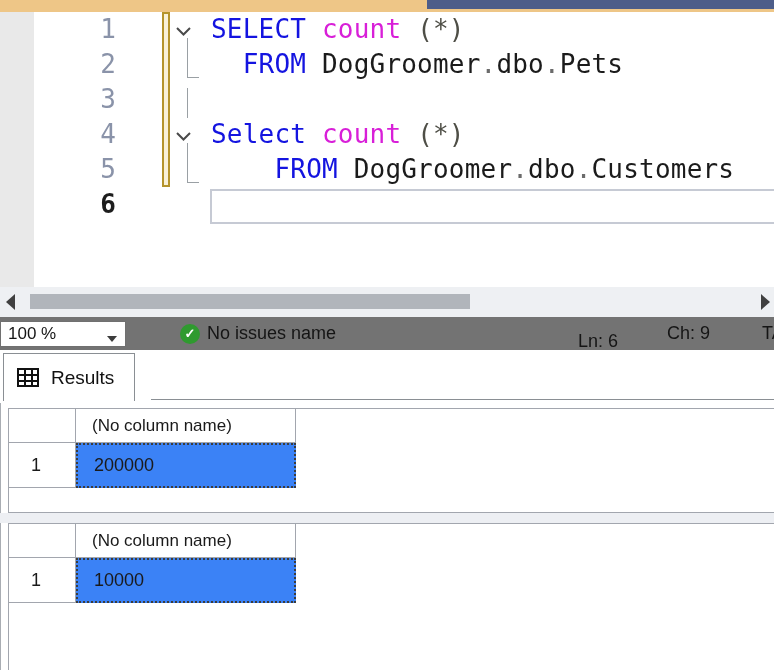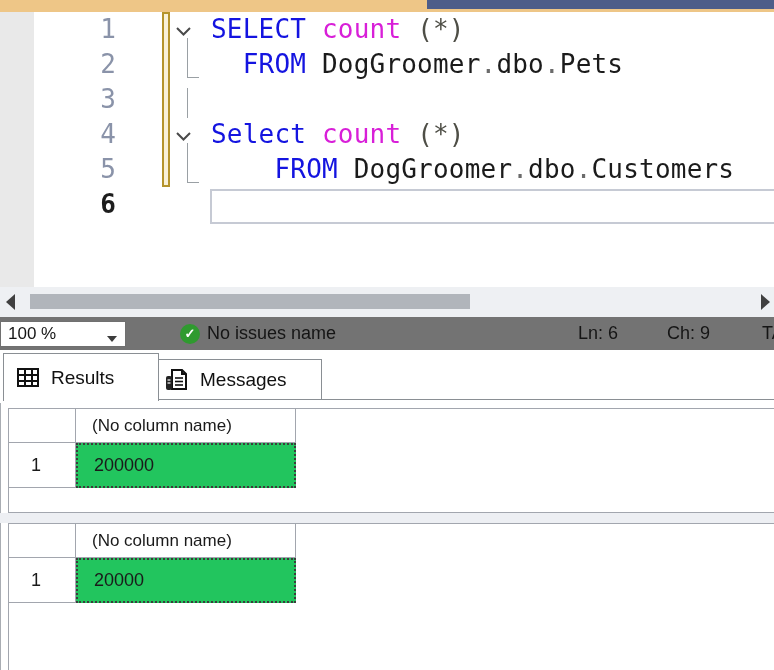--- a/index.html
+++ b/index.html
@@ -31,43 +31,43 @@
   
   .statusbar{position:absolute;left:0;top:317px;width:774px;height:33px;background:#737373;
       font-size:18px;color:#151515;}
   .zoombox{position:absolute;left:0;top:4px;width:126px;height:26px;box-sizing:border-box;
       border:1px solid #707070;background:#fff;line-height:24px;padding-left:7px;font-size:17px;}
   .zoomarrow{position:absolute;left:106px;top:14px;width:0;height:0;
       border-left:5px solid transparent;border-right:5px solid transparent;border-top:6px solid #3c3c3c;}
   .okicon{position:absolute;left:180px;top:7px;width:20px;height:20px;border-radius:50%;
       background:#2f9a2f;color:#fff;font-size:13px;font-weight:bold;text-align:center;line-height:20px;}
   .issues{position:absolute;left:207px;top:0;line-height:33px;}
-  .ln-ind{position:absolute;left:578px;top:0;line-height:33px;}
+  .ln-ind{position:absolute;left:578px;top:8px;line-height:33px;}
   .ch-ind{position:absolute;left:667px;top:0;line-height:33px;}
   .ta-ind{position:absolute;left:762px;top:0;line-height:33px;}
   
   .results{position:absolute;left:0;top:350px;width:774px;height:320px;background:#fff;}
   .pane-left-border{position:absolute;left:0;top:53px;width:1px;height:267px;background:#a9adb3;}
   .tab{position:absolute;box-sizing:border-box;background:#fff;border:1px solid #8a8f94;
        display:flex;align-items:center;font-size:19px;color:#111;}
-  .tab.active{left:3px;top:3px;width:156px;height:48px;border-bottom:none;z-index:2;}
+  .tab.active{left:3px;top:3px;width:132px;height:48px;border-bottom:none;z-index:2;}
   .tab.inactive{left:151px;top:9px;width:171px;height:41px;}
   .tab .icon{margin:0 12px 0 13px;display:inline-flex;}
   .tab-baseline{position:absolute;left:151px;top:49px;width:623px;height:1px;background:#8a8f94;}
   .grid{position:absolute;left:8px;width:766px;box-sizing:border-box;background:#fff;
         border-left:1px solid #a2a6ae;border-top:1px solid #a2a6ae;font-size:17px;color:#1a1a1a;}
   .grid.g1{top:58px;height:105px;border-bottom:1px solid #a2a6ae;}
   .grid.g2{top:173px;height:147px;}
   .grow{display:flex;}
   .gcell{box-sizing:border-box;border-right:1px solid #a2a6ae;border-bottom:1px solid #a2a6ae;background:#fff;}
   .corner{width:67px;height:34px;}
   .colhead{width:220px;height:34px;line-height:33px;padding-left:16px;}
   .rownum{width:67px;height:45px;line-height:44px;padding-left:22px;font-size:18px;}
   .selcell{box-sizing:border-box;width:220px;height:45px;border:2px dotted #3c3c3c;
-      background:#22c55e;line-height:41px;padding-left:16px;font-size:18px;}
+      background:#3b82f6;line-height:41px;padding-left:16px;font-size:18px;}
   .grid-gap{position:absolute;left:0;top:163px;width:774px;height:10px;background:#edeff3;}
 </style>
 </head>
 <body>
 
 <div id="frame">
 
   <div class="tabbar"></div>
   <div class="tabbar-dark"></div>
 
@@ -135,35 +135,20 @@
           <rect x="1" y="1" width="20" height="17" fill="none" stroke="#111" stroke-width="2"></rect>
           <line x1="1" y1="7" x2="21" y2="7" stroke="#111" stroke-width="2"></line>
           <line x1="1" y1="13" x2="21" y2="13" stroke="#111" stroke-width="2"></line>
           <line x1="8" y1="1" x2="8" y2="18" stroke="#111" stroke-width="2"></line>
           <line x1="15" y1="1" x2="15" y2="18" stroke="#111" stroke-width="2"></line>
         </svg>
       </span>
       <span>Results</span>
     </div>
 
-    <div class="tab inactive">
-      <span class="icon">
-        <svg width="23" height="24" viewBox="0 0 23 24">
-          <path d="M7 2 h10 l4 4 v15 h-14 z" fill="#fff" stroke="#111" stroke-width="2"></path>
-          <path d="M17 2 v4 h4" fill="none" stroke="#111" stroke-width="2"></path>
-          <line x1="10" y1="10" x2="18" y2="10" stroke="#111" stroke-width="1.6"></line>
-          <line x1="10" y1="13.5" x2="18" y2="13.5" stroke="#111" stroke-width="1.6"></line>
-          <line x1="10" y1="17" x2="18" y2="17" stroke="#111" stroke-width="1.6"></line>
-          <rect x="1" y="8" width="6" height="14" rx="2" fill="#222"></rect>
-          <line x1="2.5" y1="12" x2="5.5" y2="12" stroke="#fff" stroke-width="1.2"></line>
-          <line x1="2.5" y1="15" x2="5.5" y2="15" stroke="#fff" stroke-width="1.2"></line>
-        </svg>
-      </span>
-      <span>Messages</span>
-    </div>
 
     <div class="grid g1">
       <div class="grow">
         <div class="gcell corner"></div>
         <div class="gcell colhead">(No column name)</div>
       </div>
       <div class="grow">
         <div class="gcell rownum">1</div>
         <div class="selcell">200000</div>
       </div>
@@ -171,18 +156,18 @@
 
     <div class="grid-gap"></div>
 
     <div class="grid g2">
       <div class="grow">
         <div class="gcell corner"></div>
         <div class="gcell colhead">(No column name)</div>
       </div>
       <div class="grow">
         <div class="gcell rownum">1</div>
-        <div class="selcell">20000</div>
+        <div class="selcell">10000</div>
       </div>
     </div>
   </div>
 
 </div>
 
 </body></html>

